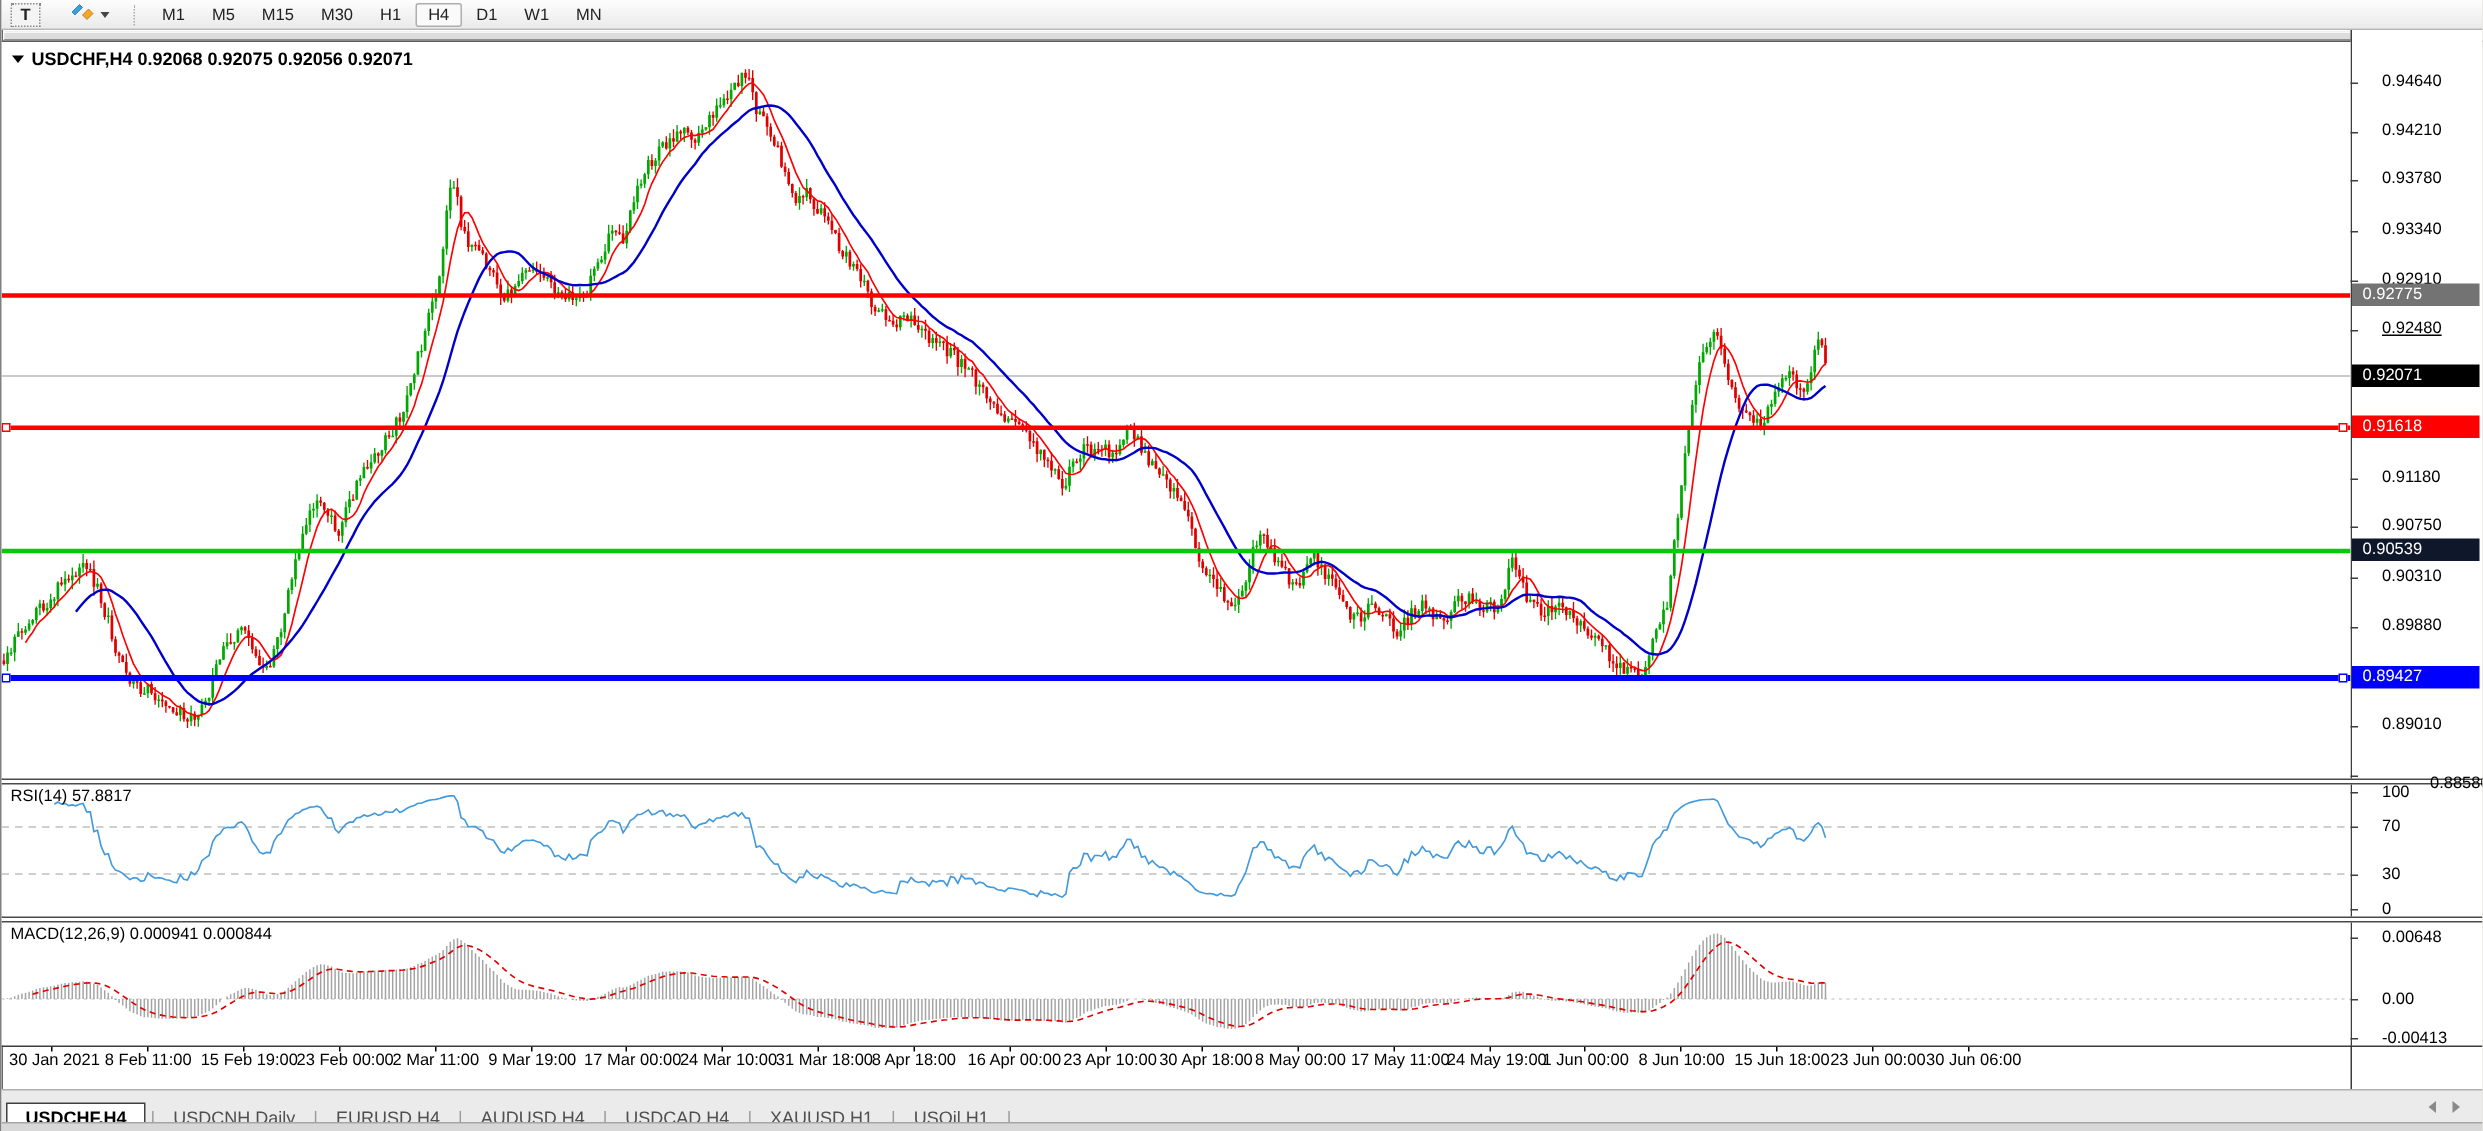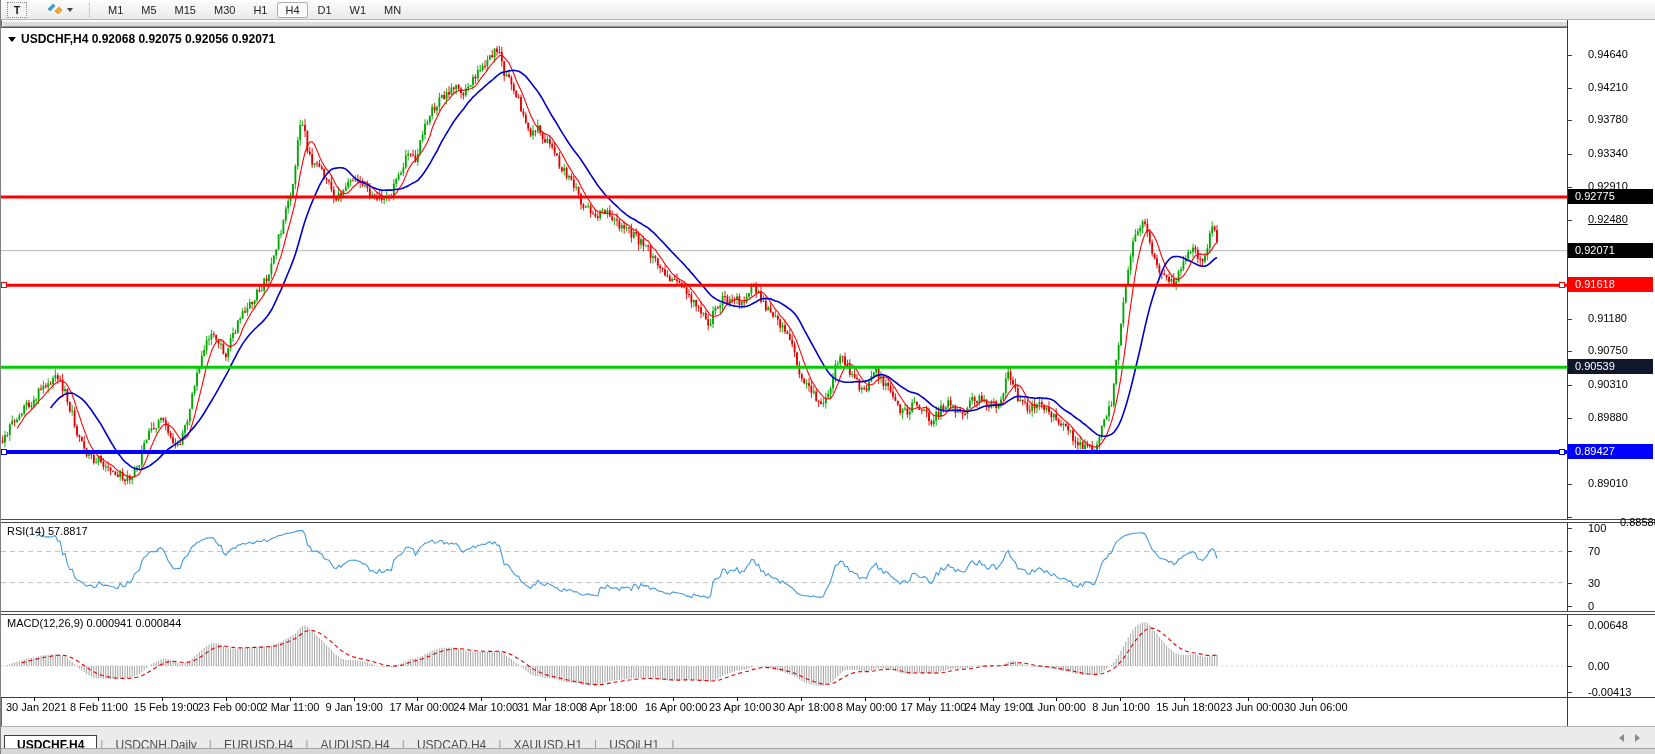--- a/index.html
+++ b/index.html
@@ -180,21 +180,21 @@
     <div class="dlabel" style="left: 5px;">30 Jan 2021</div>
     <div class="dtick" style="left: 33px;"></div>
     <div class="dlabel" style="left: 68.9px;">8 Feb 11:00</div>
     <div class="dtick" style="left: 96.9px;"></div>
     <div class="dlabel" style="left: 132.8px;">15 Feb 19:00</div>
     <div class="dtick" style="left: 160.8px;"></div>
     <div class="dlabel" style="left: 196.7px;">23 Feb 00:00</div>
     <div class="dtick" style="left: 224.7px;"></div>
     <div class="dlabel" style="left: 260.6px;">2 Mar 11:00</div>
     <div class="dtick" style="left: 288.6px;"></div>
-    <div class="dlabel" style="left: 324.5px;">9 Jan 19:00</div>
+    <div class="dlabel" style="left: 324.5px;">9 Mar 19:00</div>
     <div class="dtick" style="left: 352.5px;"></div>
     <div class="dlabel" style="left: 388.4px;">17 Mar 00:00</div>
     <div class="dtick" style="left: 416.4px;"></div>
     <div class="dlabel" style="left: 452.3px;">24 Mar 10:00</div>
     <div class="dtick" style="left: 480.3px;"></div>
     <div class="dlabel" style="left: 516.2px;">31 Mar 18:00</div>
     <div class="dtick" style="left: 544.2px;"></div>
     <div class="dlabel" style="left: 580.1px;">8 Apr 18:00</div>
     <div class="dtick" style="left: 608.1px;"></div>
     <div class="dlabel" style="left: 644px;">16 Apr 00:00</div>
@@ -212,21 +212,21 @@
     <div class="dlabel" style="left: 1027.4px;">1 Jun 00:00</div>
     <div class="dtick" style="left: 1055.4px;"></div>
     <div class="dlabel" style="left: 1091.3px;">8 Jun 10:00</div>
     <div class="dtick" style="left: 1119.3px;"></div>
     <div class="dlabel" style="left: 1155.2px;">15 Jun 18:00</div>
     <div class="dtick" style="left: 1183.2px;"></div>
     <div class="dlabel" style="left: 1219.1px;">23 Jun 00:00</div>
     <div class="dtick" style="left: 1247.1px;"></div>
     <div class="dlabel" style="left: 1283px;">30 Jun 06:00</div>
     <div class="dtick" style="left: 1311px;"></div>
-    <div class="badge" style="top: 189.038px; background: #000000;">0.92775</div>
+    <div class="badge" style="top: 189.038px; background: #737373;">0.92775</div>
     <div class="badge" style="top: 277.156px; background: rgb(255, 0, 0);">0.91618</div>
     <div class="handle" style="left: 1558px; top: 282.156px; border: 1px solid rgb(255, 0, 0);"></div>
     <div class="handle" style="left: 0px; top: 282.156px; border: 1px solid rgb(255, 0, 0);"></div>
     <div class="badge" style="top: 359.332px; background: #0f172a;">0.90539</div>
     <div class="badge" style="top: 444.022px; background: rgb(0, 0, 255);">0.89427</div>
     <div class="handle" style="left: 1558px; top: 449.022px; border: 1px solid rgb(0, 0, 255);"></div>
     <div class="handle" style="left: 0px; top: 449.022px; border: 1px solid rgb(0, 0, 255);"></div>
     <div class="badge" style="top: 242.655px; background: rgb(0, 0, 0);">0.92071</div>
   </div>
 

